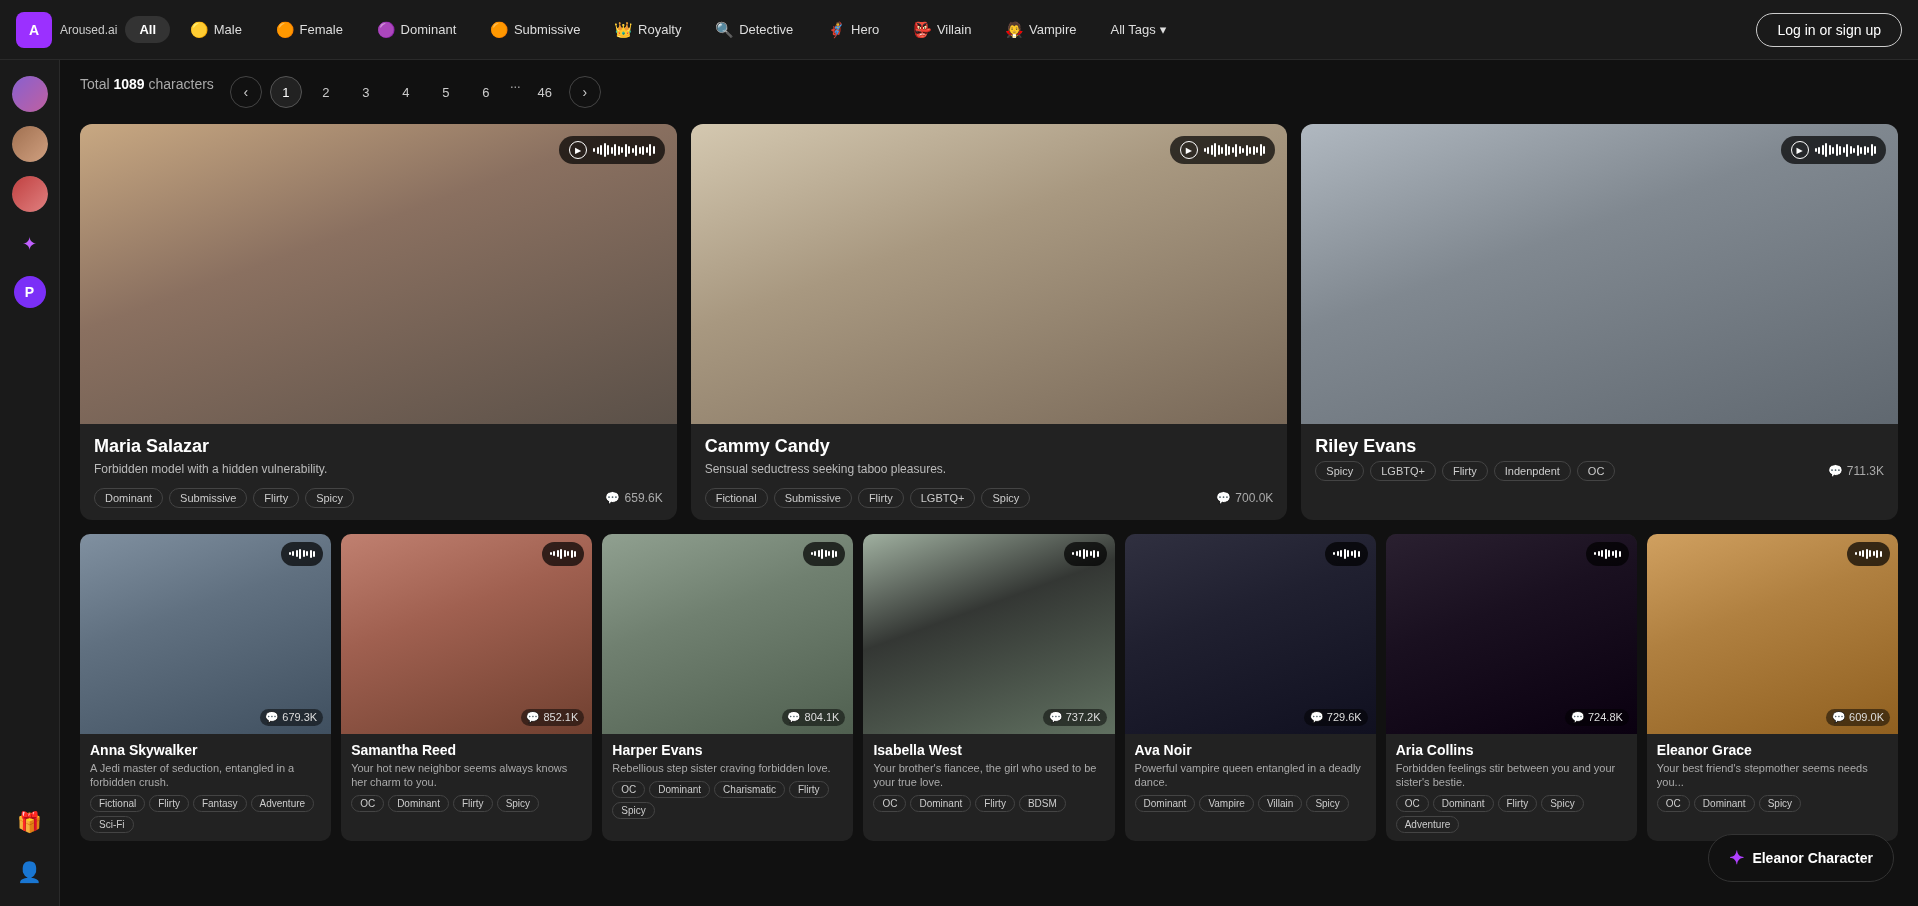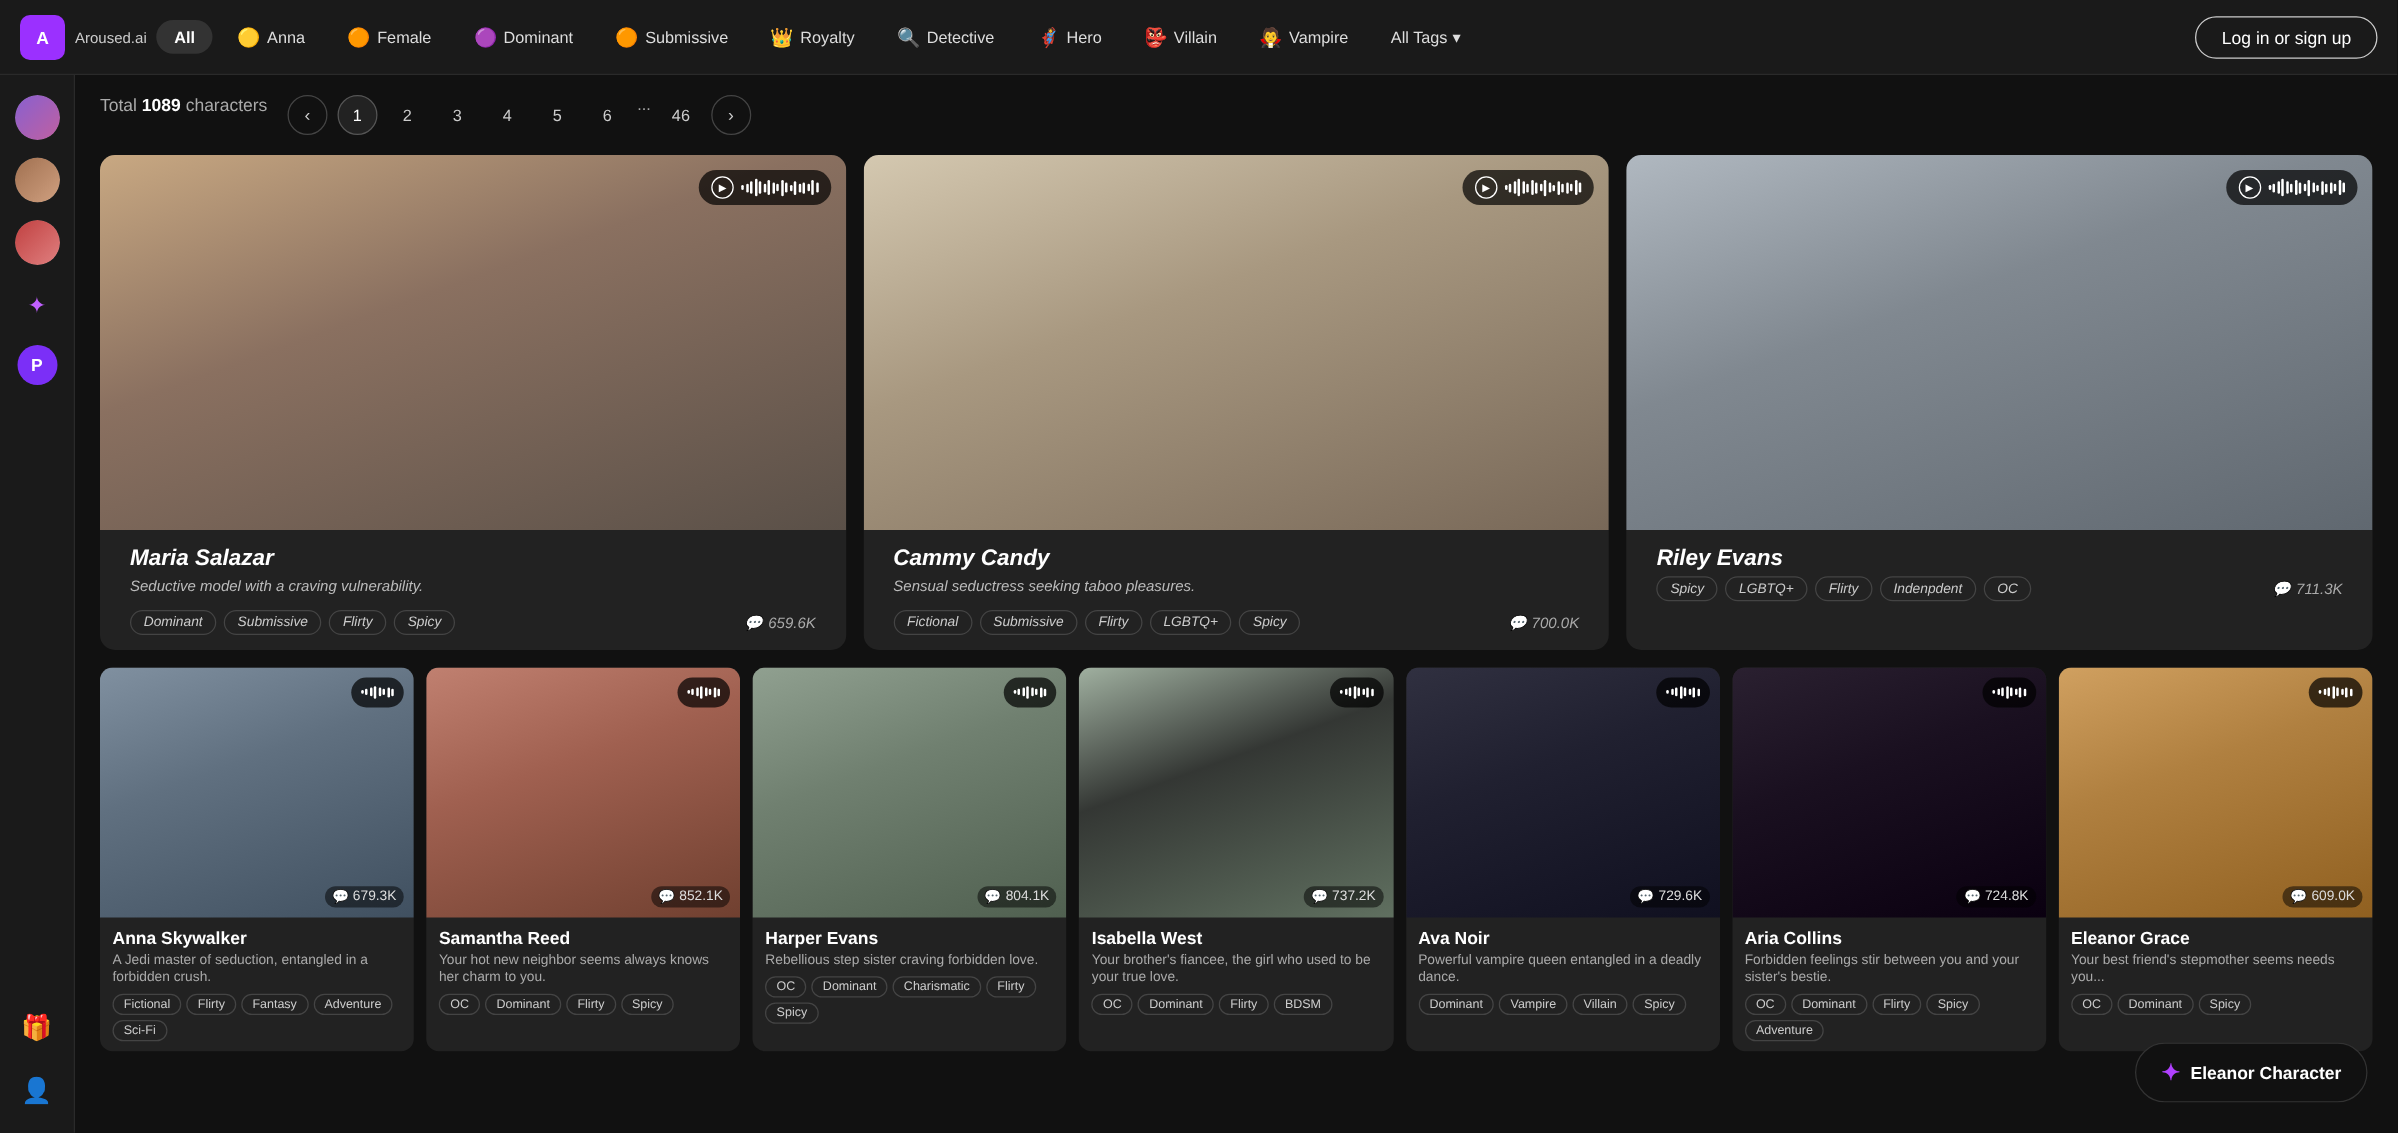--- a/index.html
+++ b/index.html
@@ -226,22 +226,21 @@
       background: #222;
       position: relative;
       cursor: pointer;
     }
     .card-large-img-placeholder {
       width: 100%;
       height: 300px;
       background: linear-gradient(135deg, #2a2a3a, #3a3a4a);
     }
     .card-large-info {
-      padding: 12px 24px;
-      font-style: italic;
+      padding: 12px 14px;
     }
     .card-large-name {
       font-size: 18px;
       font-weight: 700;
       margin-bottom: 4px;
     }
     .card-large-desc {
       font-size: 12px;
       color: #bbb;
       margin-bottom: 10px;
@@ -425,21 +424,21 @@
     <span class="logo-text">Aroused.ai</span>
   </div>
 
   <div class="nav-tags" id="nav-tags-container">
 
   <button class="nav-tag active">
         <span>All</span>
       </button>
       <button class="nav-tag">
         <span class="tag-emoji">🟡</span>
-        <span>Anna</span>
+        <span>Male</span>
       </button>
       <button class="nav-tag">
         <span class="tag-emoji">🟠</span>
         <span>Female</span>
       </button>
       <button class="nav-tag">
         <span class="tag-emoji">🟣</span>
         <span>Dominant</span>
       </button>
       <button class="nav-tag">
@@ -536,21 +535,21 @@
                 <div class="waveform-bar" style="height:7px;"></div>
                 <div class="waveform-bar" style="height:9px;"></div>
                 <div class="waveform-bar" style="height:6px;"></div>
                 <div class="waveform-bar" style="height:12px;"></div>
                 <div class="waveform-bar" style="height:8px;"></div>
               </div>
       </div>
     </div>
     <div class="card-large-info">
       <div class="card-large-name">Maria Salazar</div>
-      <div class="card-large-desc">Seductive model with a craving vulnerability.</div>
+      <div class="card-large-desc">Forbidden model with a hidden vulnerability.</div>
       <div class="card-tags-row">
         <span class="card-tag">Dominant</span>
               <span class="card-tag">Submissive</span>
               <span class="card-tag">Flirty</span>
               <span class="card-tag">Spicy</span>
         <div class="card-stat">
           <span>💬</span>
           <span>659.6K</span>
         </div>
       </div>

